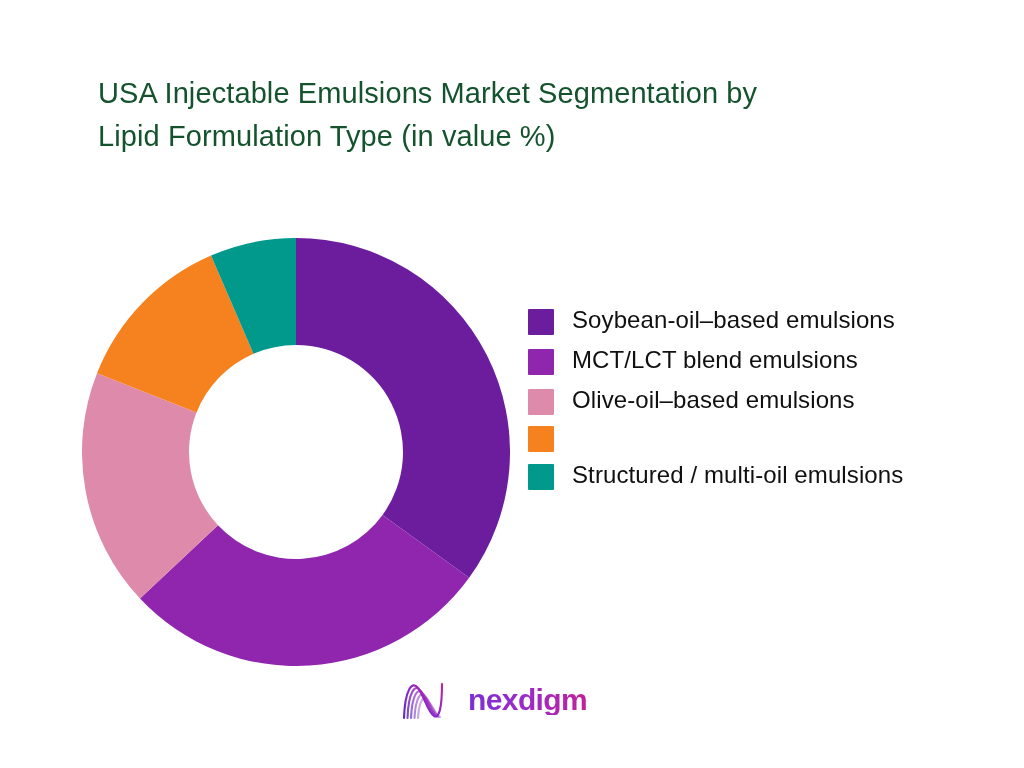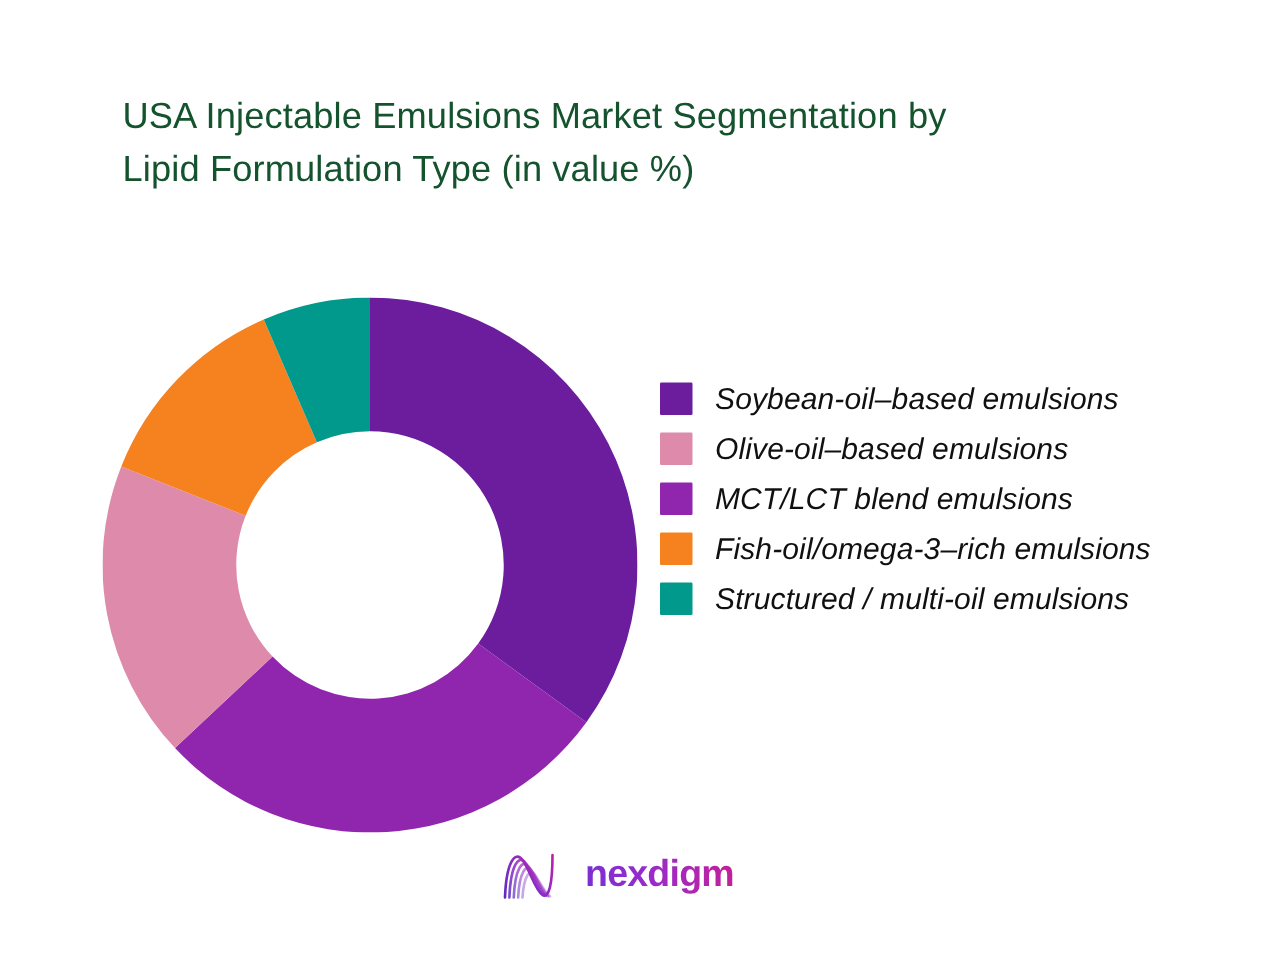--- a/index.html
+++ b/index.html
@@ -47,23 +47,22 @@
 
   
   #legend {
     position: absolute;
     left: 528px;
     top: 302px;
     width: 480px;
   }
   .legend-item {
     display: flex;
-    align-items: flex-start;
+    align-items: center;
     margin-bottom: 5px;
-    font-style: italic;
   }
   .legend-swatch {
     flex: 0 0 auto;
     width: 26px;
     height: 26px;
     margin-top: 4px;
     margin-right: 18px;
     border-radius: 1px;
   }
   .legend-label {
@@ -117,30 +116,29 @@
       </g>
   </svg>
 </div>
 
 <div id="legend">
     <div class="legend-item">
       <span class="legend-swatch" style="background: rgb(107, 29, 158);"></span>
       <span class="legend-label">Soybean-oil–based emulsions</span>
     </div>
     <div class="legend-item">
+      <span class="legend-swatch" style="background: rgb(144, 37, 174);"></span>
+      <span class="legend-label">MCT/LCT blend emulsions</span>
+    </div>
+    <div class="legend-item">
       <span class="legend-swatch" style="background: rgb(222, 139, 171);"></span>
       <span class="legend-label">Olive-oil–based emulsions</span>
     </div>
     <div class="legend-item">
-      <span class="legend-swatch" style="background: rgb(144, 37, 174);"></span>
-      <span class="legend-label">MCT/LCT blend emulsions</span>
-    </div>
-    <div class="legend-item">
       <span class="legend-swatch" style="background: rgb(245, 130, 31);"></span>
-      <span class="legend-label">Fish-oil/omega-3–rich emulsions</span>
     </div>
     <div class="legend-item">
       <span class="legend-swatch" style="background: rgb(0, 153, 139);"></span>
       <span class="legend-label">Structured / multi-oil emulsions</span>
     </div>
   </div>
 
 <div id="logo">
   <svg id="logo-mark" viewBox="0 0 46 44">
     <defs>

